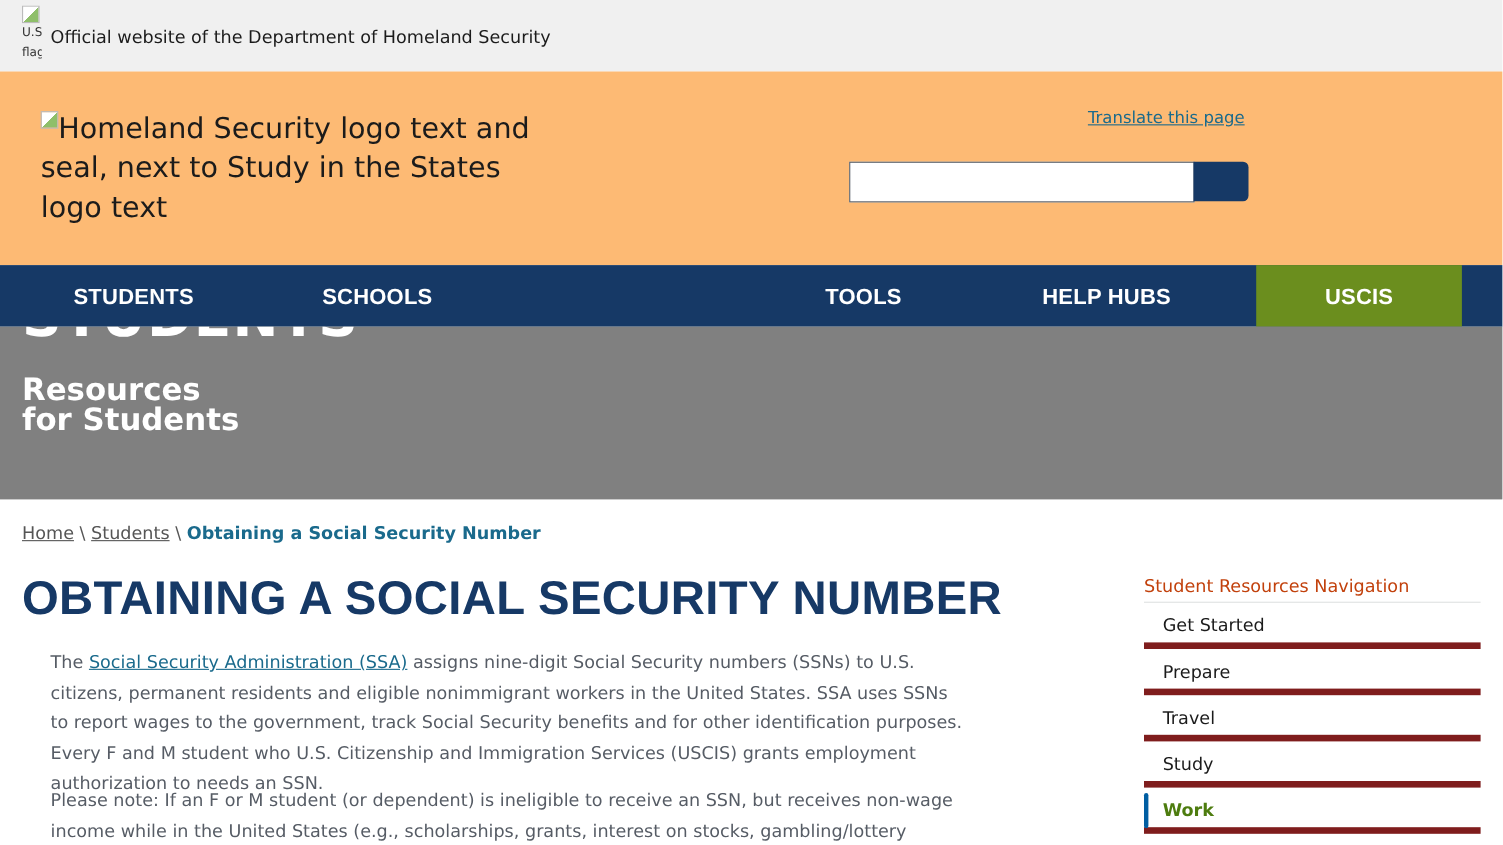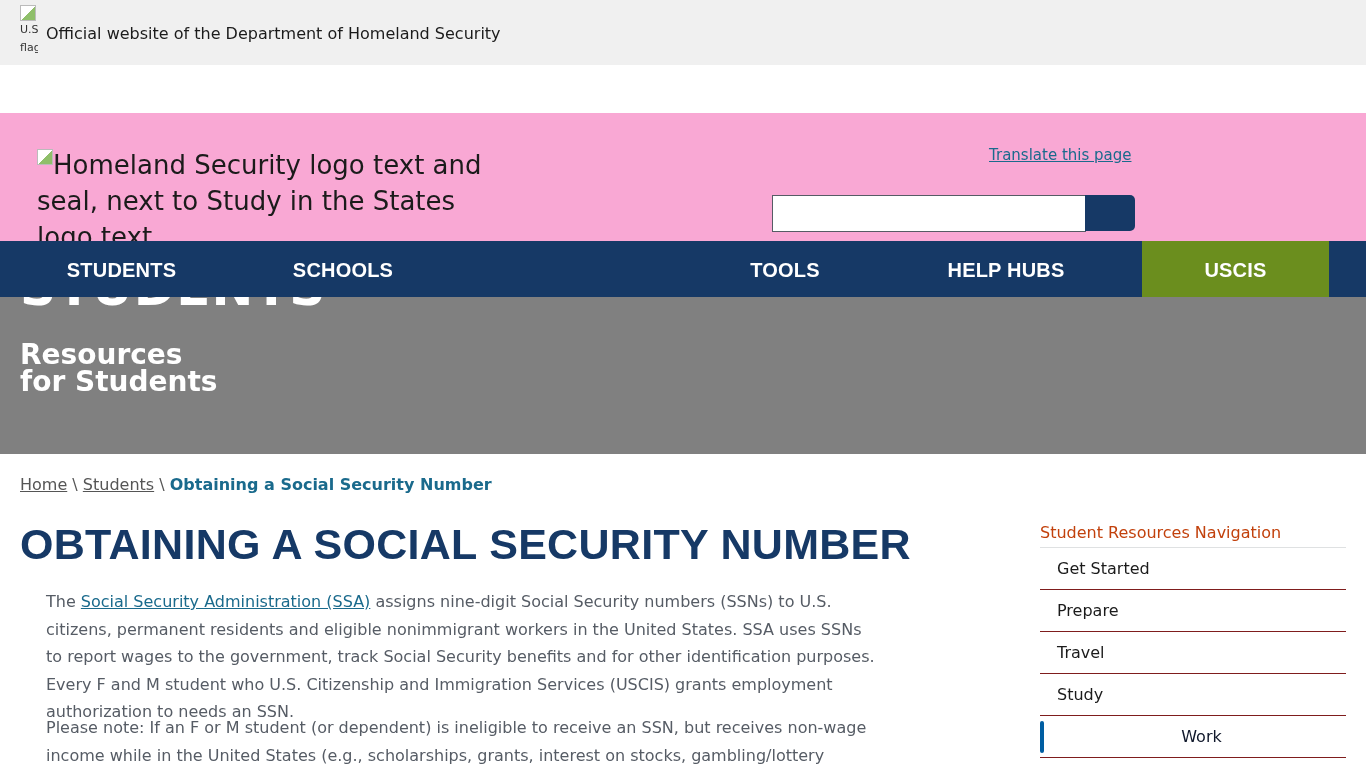--- a/index.html
+++ b/index.html
@@ -4,21 +4,21 @@
 <style>
   * { box-sizing: border-box; margin: 0; padding: 0; }
   html, body { width: 1366px; height: 768px; overflow: hidden; background: #fff; }
   body { font-family: "DejaVu Sans", "Liberation Sans", sans-serif; color: #1b1b1b; position: relative; }
 
   .gov-banner { position: absolute; left: 0; top: 0; width: 1366px; height: 65px; background: #f0f0f0; }
   .flag-img { position: absolute; left: 20px; top: 5px; width: 18px; height: 54px; overflow: hidden; font-size: 11px; line-height: 18px; color: #333; }
   .flag-img .broken { display: block; width: 16px; height: 16px; border: 1px solid #bbb; background: linear-gradient(135deg, #fff 50%, #8fbf6a 50%); }
   .gov-text { position: absolute; left: 46px; top: 24px; font-size: 16px; color: #1b1b1b; }
 
-  .header { position: absolute; left: 0; top: 65px; width: 1366px; height: 176px; background: #f9a8d4; margin-top: 48px; }
+  .header { position: absolute; left: 0; top: 65px; width: 1366px; height: 176px; background: #fdba74; }
   .logo-alt { position: absolute; left: 37px; top: 34px; width: 470px; font-size: 26px; line-height: 36px; color: #1b1b1b; }
   .logo-alt .broken { display: inline-block; width: 16px; height: 16px; border: 1px solid #bbb; background: linear-gradient(135deg, #fff 50%, #8fbf6a 50%); vertical-align: top; margin-top: 2px; }
   .translate-link { position: absolute; left: 989px; top: 33px; font-size: 15px; color: #1a6a8c; text-decoration: underline; }
   .search-input { position: absolute; left: 772px; top: 82px; width: 314px; height: 37px; border: 1px solid #565c65; background: #fff; font-size: 15px; padding: 0 8px; }
   .search-button { position: absolute; left: 1085px; top: 82px; width: 50px; height: 36px; background: #163966; border-radius: 0 5px 5px 0; border: none; }
 
   .main-nav { position: absolute; left: 0; top: 241px; width: 1366px; height: 56px; background: #163966; }
   .nav-item { position: absolute; top: 0; height: 56px; line-height: 58px; text-align: center; color: #fff; font-weight: bold; font-size: 20px; font-family: "Liberation Sans", sans-serif; letter-spacing: 0.2px; }
   .nav-item.filter { background: #6b8e1e; }
 
@@ -32,22 +32,22 @@
 
   .page-title { position: absolute; left: 20px; top: 520px; font-size: 43px; font-weight: bold; color: #163966; font-family: "Liberation Sans", sans-serif; letter-spacing: 0.3px; white-space: nowrap; }
 
   .body-text { position: absolute; left: 20px; width: 830px; font-size: 16px; line-height: 27.5px; color: #565c65; margin-left: 26px; }
   .p1 { top: 588px; }
   .p2 { top: 714px; }
   .body-text a { color: #1a6a8c; text-decoration: underline; }
 
   .side-nav { position: absolute; left: 1040px; top: 520px; width: 306px; }
   .side-nav-title { font-size: 16px; color: #c2410c; height: 28px; line-height: 26px; border-bottom: 1px solid #dfe1e2; }
-  .side-item { position: relative; height: 42px; line-height: 42px; border-bottom: 1px solid #7f1d1d; padding-left: 17px; font-size: 16px; color: #1b1b1b; }
-  .side-item.active { font-weight: normal; color: #0f172a; text-align: center; }
+  .side-item { position: relative; height: 42px; line-height: 42px; border-bottom: 6px solid #7f1d1d; padding-left: 17px; font-size: 16px; color: #1b1b1b; }
+  .side-item.active { font-weight: bold; color: #4d7c0f; }
   .side-item.active::before { content: ""; position: absolute; left: 0; top: 5px; width: 4px; height: 32px; background: #005ea2; border-radius: 2px; }
 </style>
 </head>
 <body>
 
 <div class="gov-banner">
   <div class="flag-img">
     <span class="broken"></span>
     <span>U.S. flag</span>
   </div>

